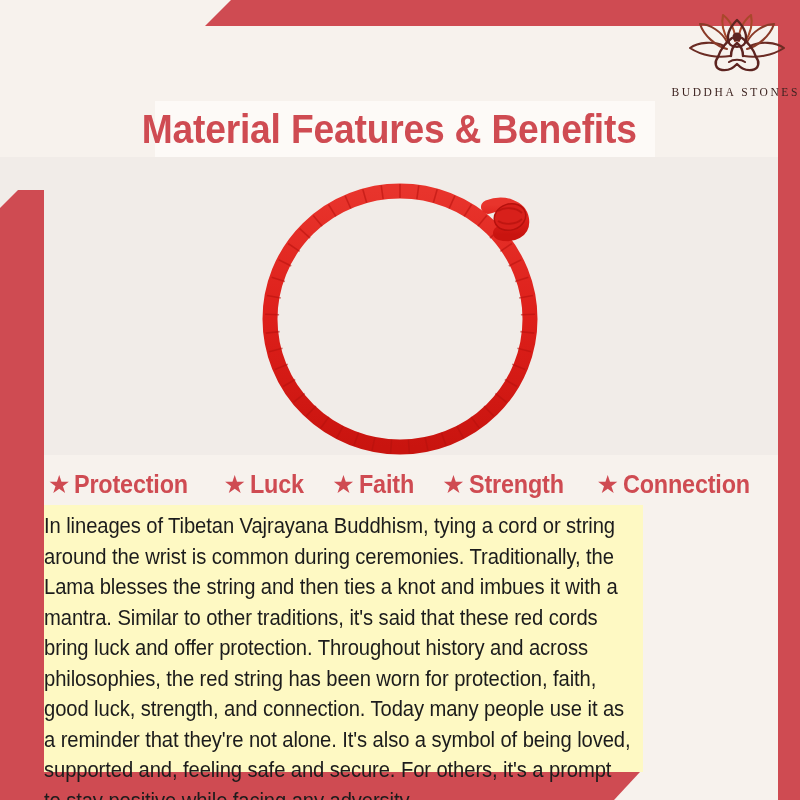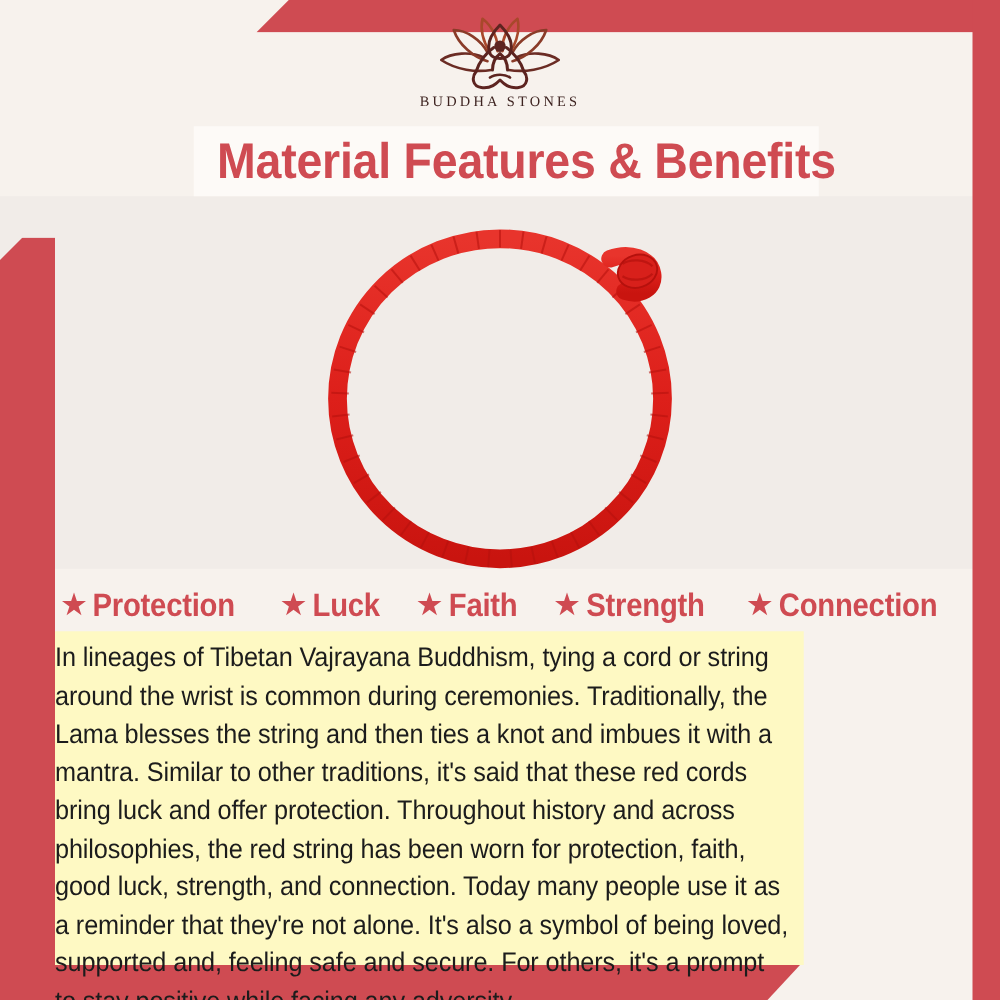--- a/index.html
+++ b/index.html
@@ -71,21 +71,22 @@
     height: 100px;
     z-index: 7;
   }
   .logo-wrap {
     position: absolute;
     top: 12px;
     left: 0;
     width: 800px;
     display: flex;
     flex-direction: column;
-    align-items: center;
+    align-items: flex-end;
+    gap: 10px;
   }
   .logo-mark {
     width: 126px;
     height: 62px;
     display: block;
   }
   .logo-text {
     margin-top: 2px;
     font-family: "Liberation Serif", serif;
     font-size: 11.5px;
@@ -98,21 +99,21 @@
   .title-band {
     position: absolute;
     top: 101px;
     left: 155px;
     width: 500px;
     height: 56px;
     background: #fdfaf7;
     z-index: 7;
     display: flex;
     align-items: center;
-    justify-content: flex-start;
+    justify-content: flex-end;
   }
   .title-text {
     font-family: "Liberation Sans Narrow", "Liberation Sans", sans-serif;
     font-size: 40px;
     font-weight: bold;
     color: #cf4b52;
     letter-spacing: -0.2px;
     transform: scaleX(0.93);
     white-space: nowrap;
   }

